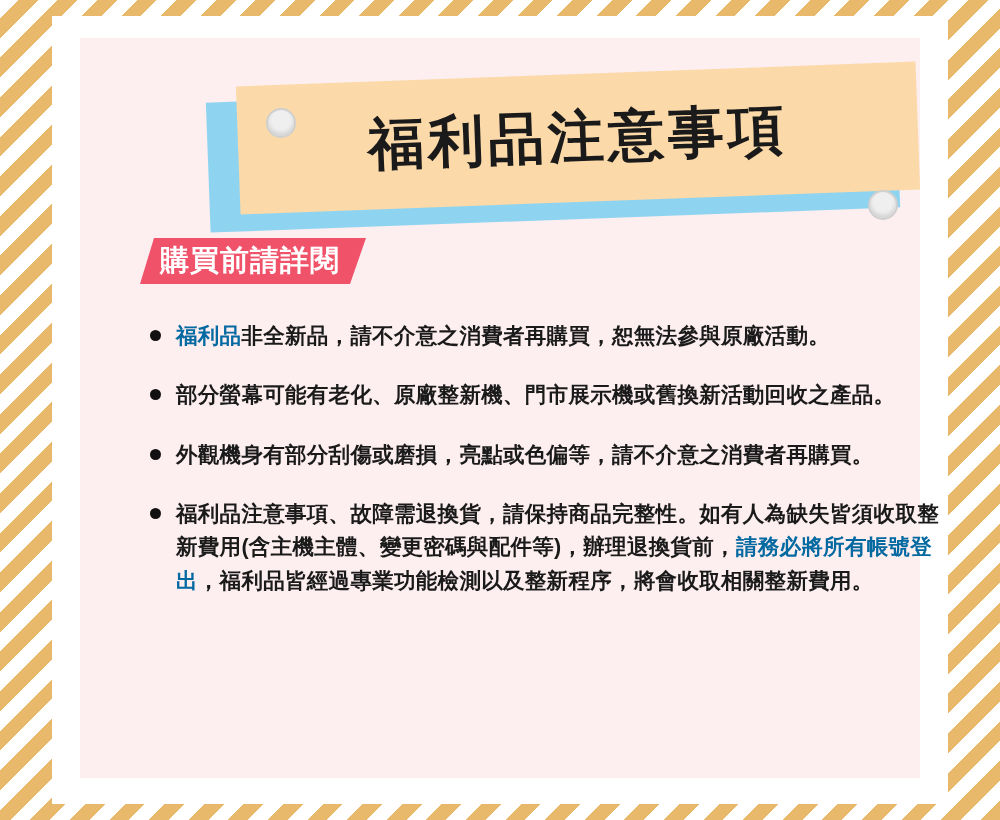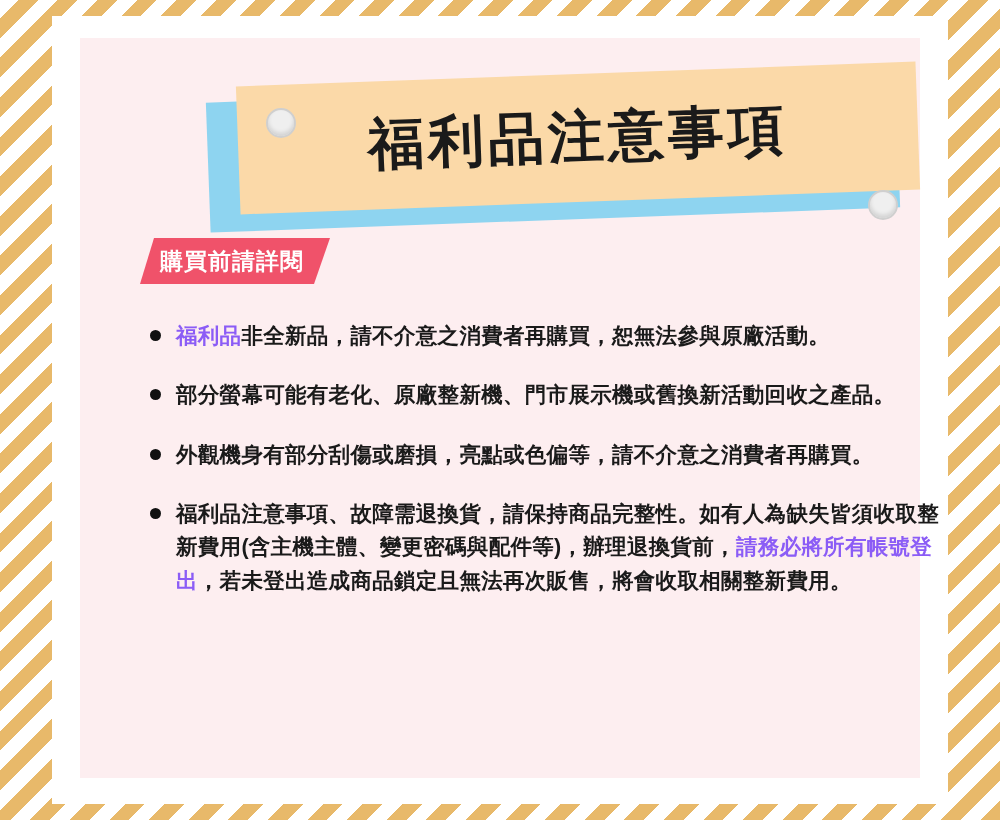--- a/index.html
+++ b/index.html
@@ -110,21 +110,21 @@
   .subheader {
     position: absolute;
     left: 60px;
     top: 200px;
     height: 46px;
     padding: 0 26px 0 20px;
     display: flex;
     align-items: center;
     background: #f0526a;
     color: #ffffff;
-    font-size: 23px;
+    font-size: 29px;
     font-weight: bold;
     letter-spacing: 1px;
     clip-path: polygon(14px 0, 100% 0, calc(100% - 16px) 100%, 0 100%);
   }
 
   
   .list {
     position: absolute;
     left: 70px;
     top: 282px;
@@ -144,21 +144,21 @@
     content: "";
     position: absolute;
     left: 0;
     top: 10px;
     width: 11px;
     height: 11px;
     border-radius: 50%;
     background: #111111;
   }
   .hl {
-    color: #8b5cf6;
+    color: #0369a1;
   }
 </style>
 </head>
 <body>
 
 <div class="page">
   <div class="card">
     <div class="panel">
 
       <div class="banner-wrap">
@@ -168,18 +168,18 @@
         <div class="pin left"></div>
         <div class="pin right"></div>
       </div>
 
       <div class="subheader">購買前請詳閱</div>
 
       <div class="list">
           <div class="bullet-item"><span class="hl">福利品</span><span>非全新品，請不介意之消費者再購買，恕無法參與原廠活動。</span></div>
           <div class="bullet-item"><span>部分螢幕可能有老化、原廠整新機、門市展示機或舊換新活動回收之產品。</span></div>
           <div class="bullet-item"><span>外觀機身有部分刮傷或磨損，亮點或色偏等，請不介意之消費者再購買。</span></div>
-          <div class="bullet-item"><span>福利品注意事項、故障需退換貨，請保持商品完整性。如有人為缺失皆須收取整新費用(含主機主體、變更密碼與配件等)，辦理退換貨前，</span><span class="hl">請務必將所有帳號登出</span><span>，若未登出造成商品鎖定且無法再次販售，將會收取相關整新費用。</span></div>
+          <div class="bullet-item"><span>福利品注意事項、故障需退換貨，請保持商品完整性。如有人為缺失皆須收取整新費用(含主機主體、變更密碼與配件等)，辦理退換貨前，</span><span class="hl">請務必將所有帳號登出</span><span>，福利品皆經過專業功能檢測以及整新程序，將會收取相關整新費用。</span></div>
         </div>
 
     </div>
   </div>
 </div>
 
 </body></html>

